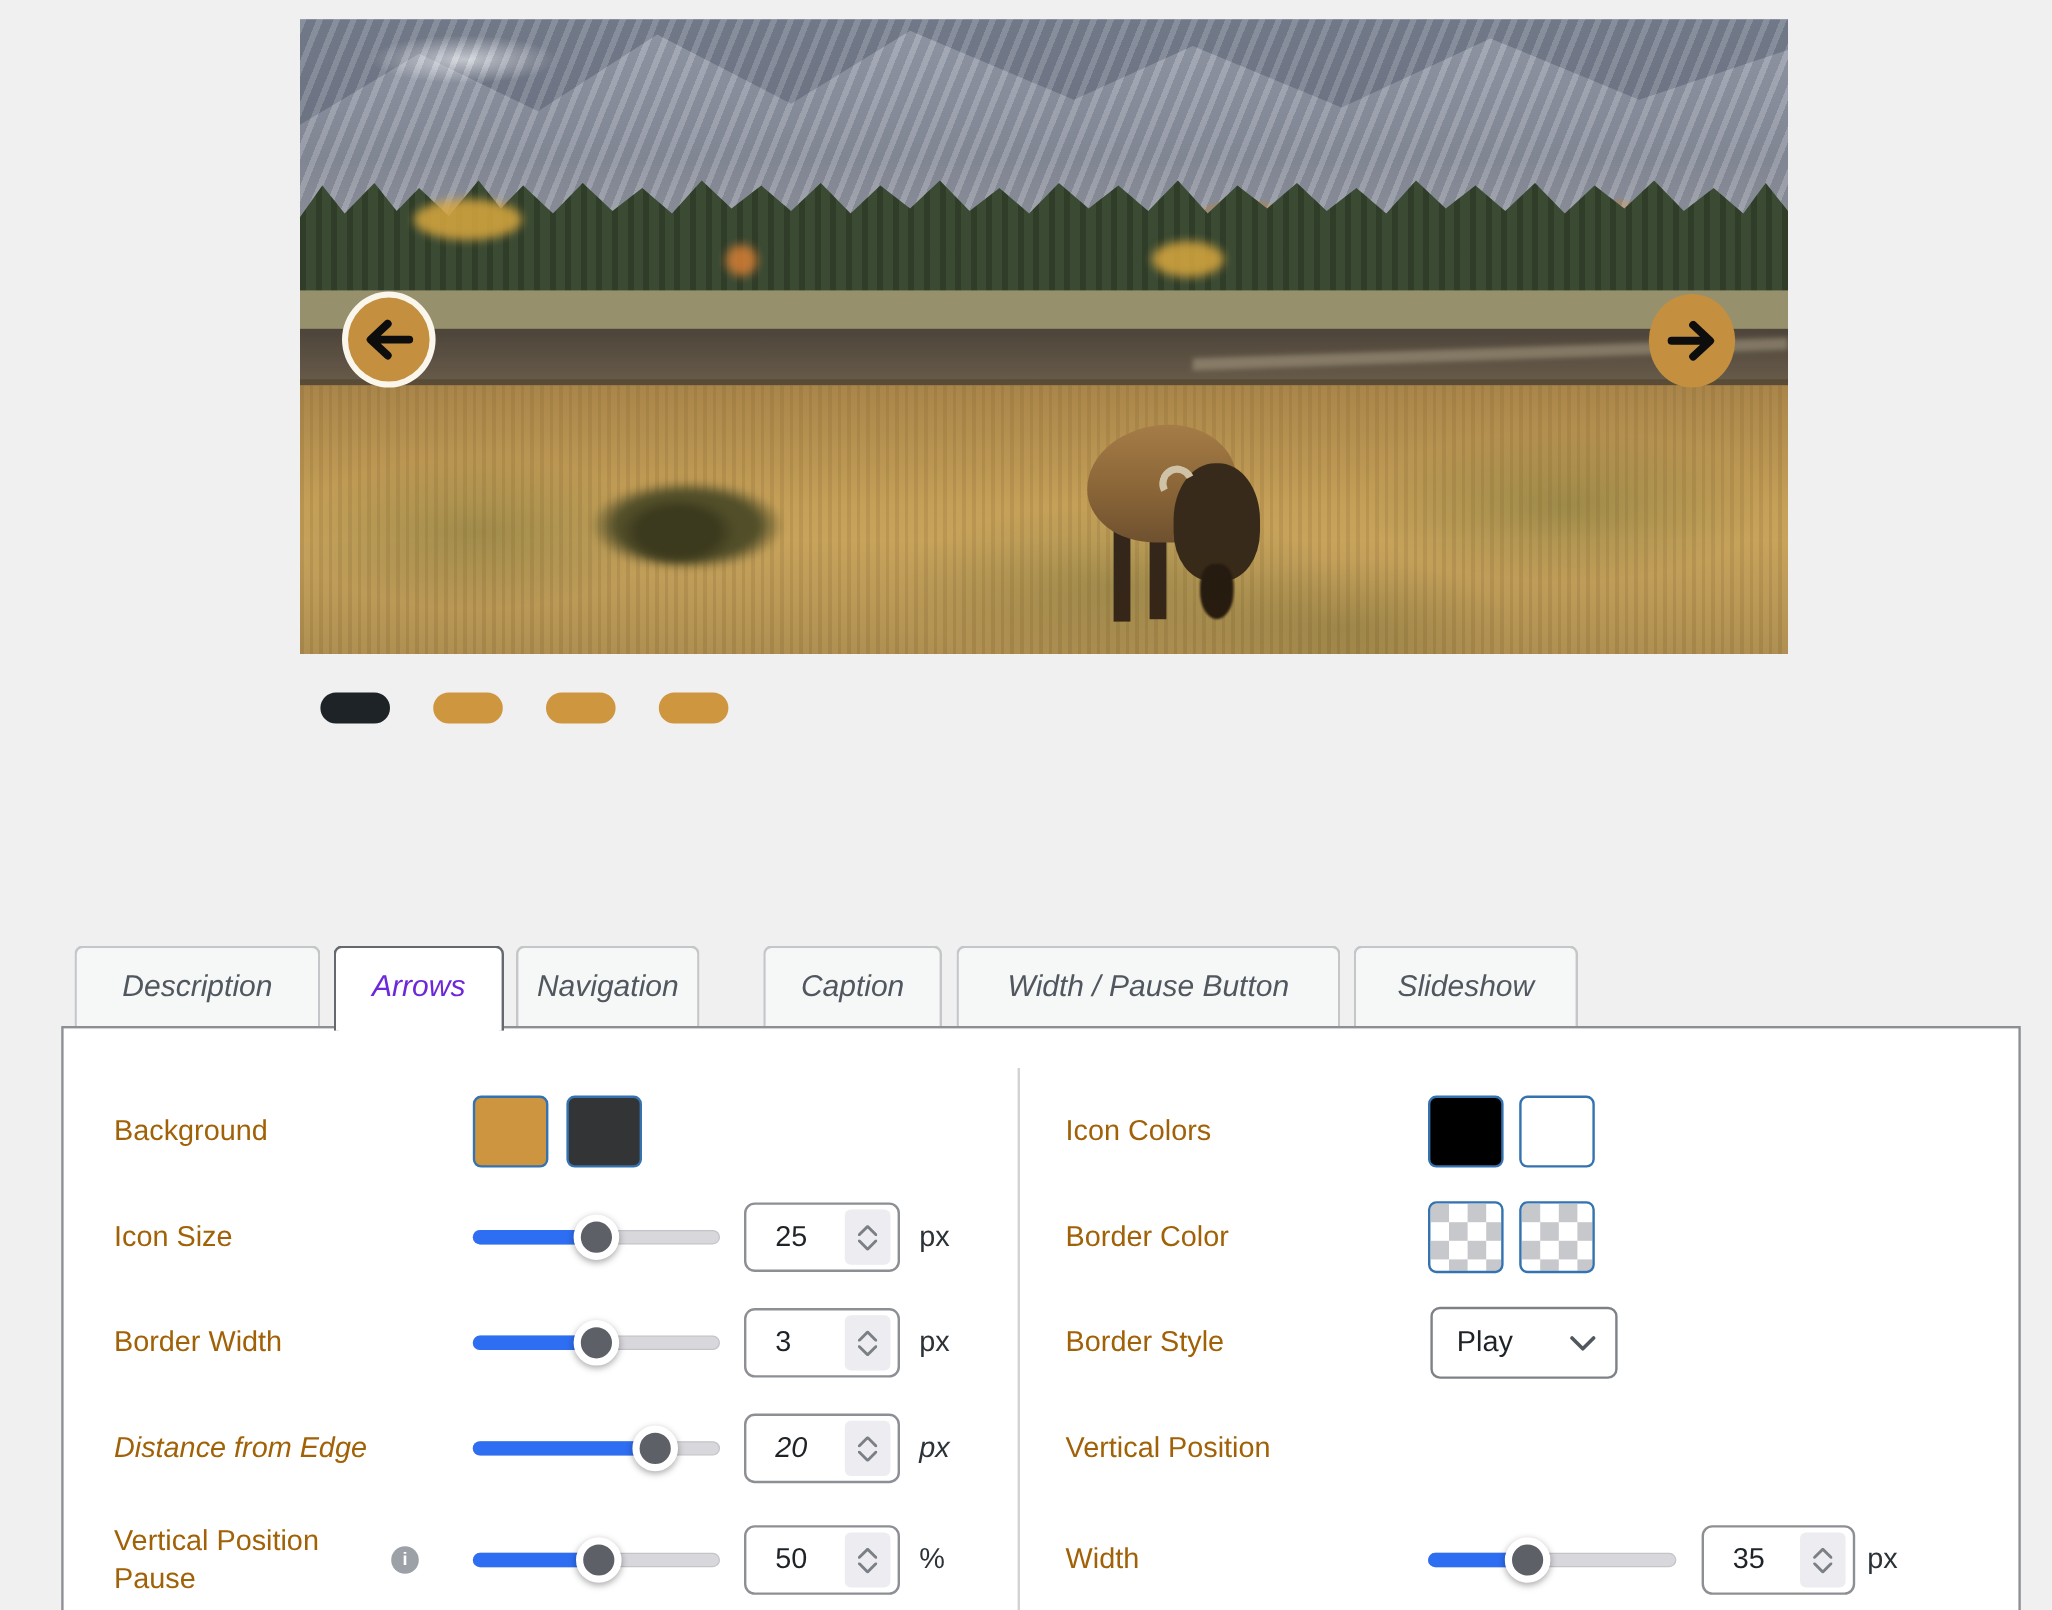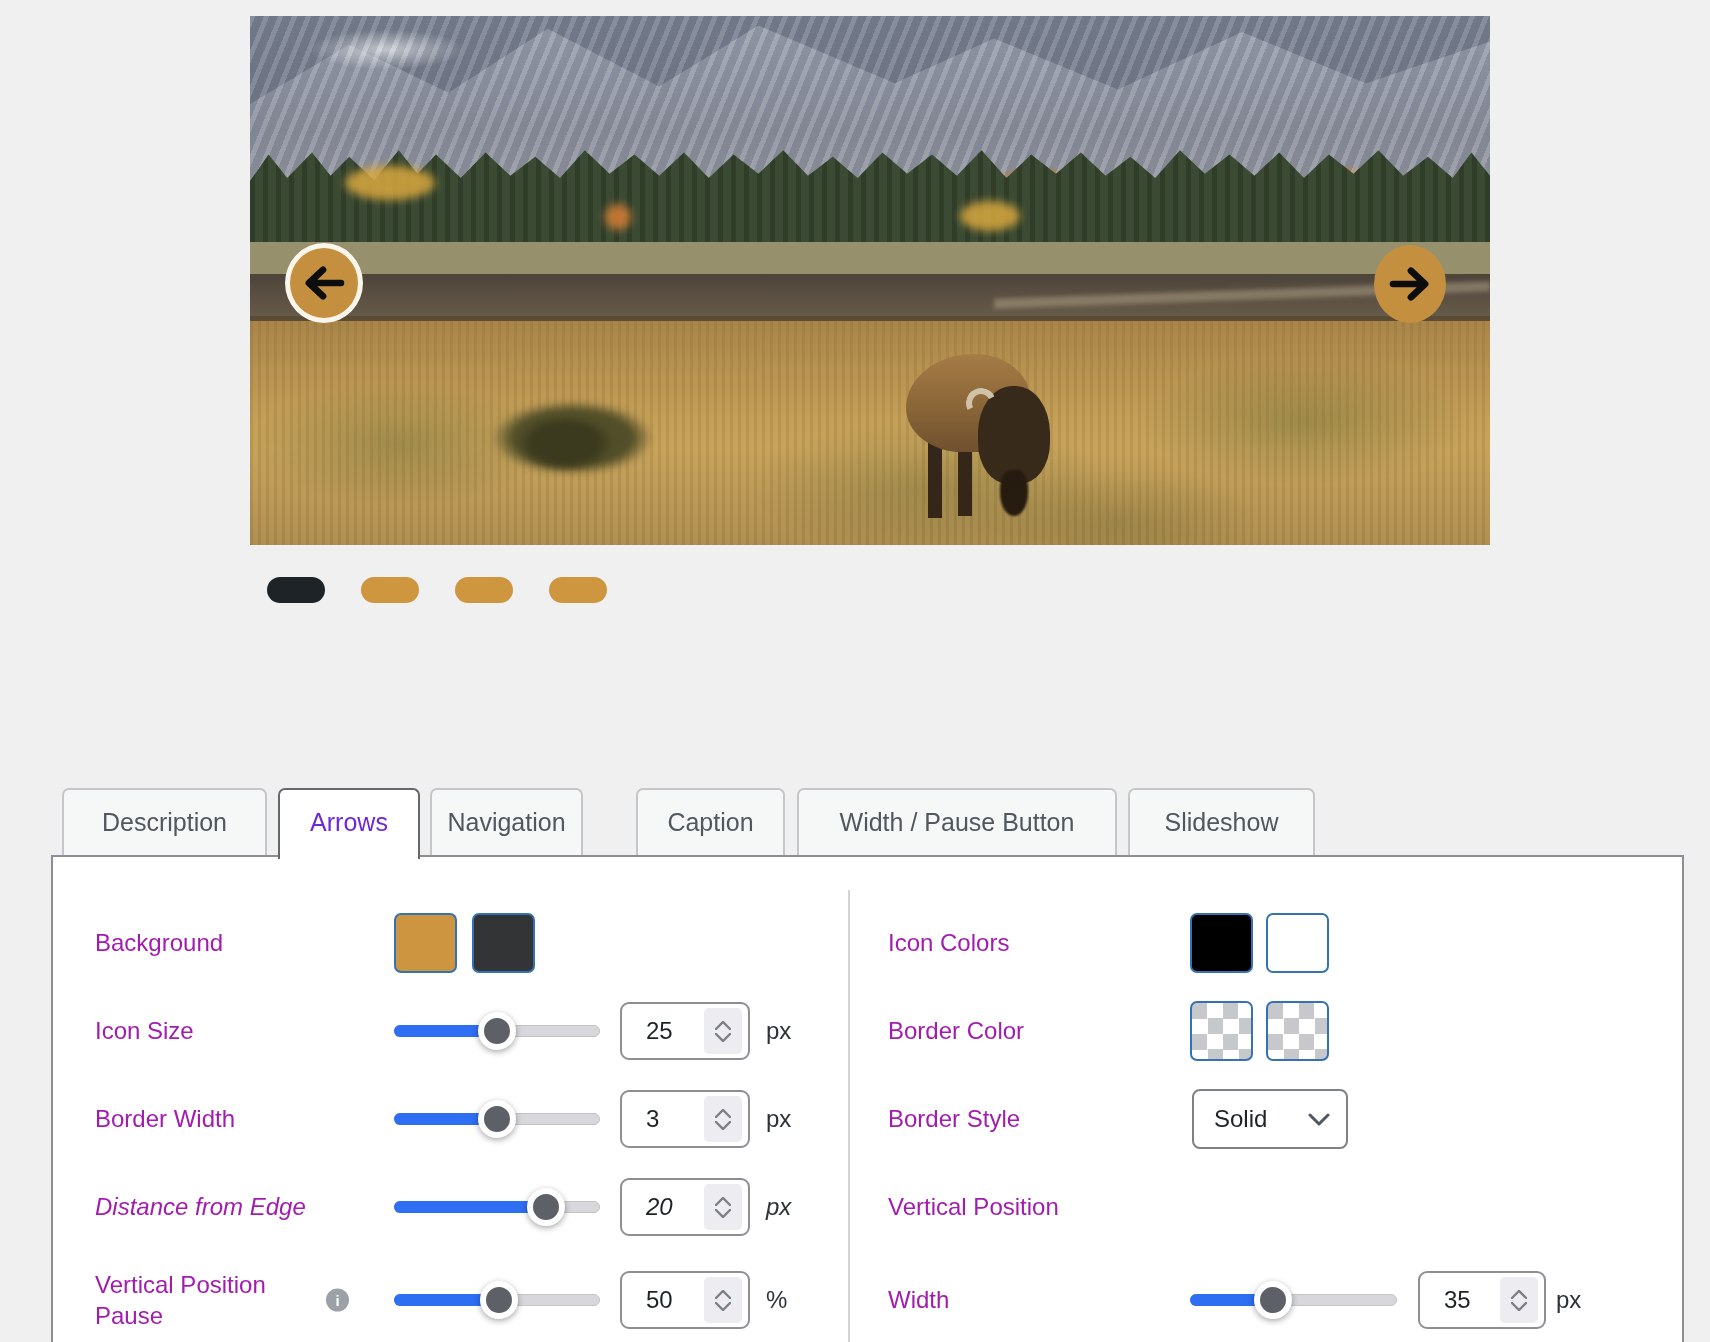--- a/index.html
+++ b/index.html
@@ -70,30 +70,30 @@
   .nav-btn { display:flex; align-items:center; justify-content:center; border-radius:50%; cursor:pointer; }
   .nav-prev { left:35px; top:227px; width:78px; height:80px; border:5px solid #faf6ec; }
   .nav-next { left:1124px; top:229px; width:72px; height:78px; border:none; }
   .nav-btn svg { position:static; }
   
   .dots { position:absolute; left:267px; top:577px; height:26px; display:flex; gap:36px; }
   .dot { width:58px; height:26px; border-radius:13px; cursor:pointer; }
   
   .tab { position:absolute; top:788px; height:67px; line-height:64px; text-align:center;
     font-size:25px; color:#50575e; background:#f6f7f7;
-    border:2px solid #c5c6c9; border-bottom:none; border-radius:7px 7px 0 0; cursor:pointer; z-index:2;}
+    border:2px solid #c5c6c9; border-bottom:none; border-radius:7px 7px 0 0; cursor:pointer; z-index:2;font-style:italic;}
   .tab.active { height:71px; background:#fff; border:2px solid #63696f; border-bottom:none;
     color:#6d28d9; z-index:4; }
   
   .panel { position:absolute; left:51px; top:855px; width:1633px; height:520px;
     background:#fff; border:2px solid #8c8f94; z-index:3; }
   .divider { position:absolute; left:848px; top:890px; width:2px; height:452px; background:#d2d3d6; z-index:5;}
   .row { position:absolute; left:51px; width:1633px; height:88px; z-index:6; }
   .row > * { position:absolute; top:50%; transform:translateY(-50%); }
-  .lbl { font-size:24px; color:#a21caf; white-space:nowrap; }
+  .lbl { font-size:24px; color:#a16207; white-space:nowrap; }
   .lbl.wrap { white-space:normal; width:235px; line-height:31px; }
   .swatch { width:63px; height:60px; border:2px solid #3572b0; border-radius:7px; cursor:pointer; }
   .checker { background-image:repeating-conic-gradient(#ffffff 0% 25%, #c7c8cb 0% 50%);
     background-size:31px 31px; }
   
   .ctl-slider { height:44px; cursor:pointer; }
   .ctl-slider .track { position:absolute; left:0; top:16px; width:100%; height:12px;
     background:#d7d7dc; border:1px solid #c3c3c8; border-radius:7px; }
   .ctl-slider .fill { position:absolute; left:0; top:16px; height:12px;
     background:#2e6ef2; border-radius:7px; }
@@ -287,21 +287,21 @@
 
 <div class="row" style="top:987px;">
   <span class="lbl" style="left:837px;">Border Color</span>
   <div class="swatch checker" style="left:1139px;"></div>
   <div class="swatch checker" style="left:1215px;"></div>
 </div>
 
 <div class="row" style="top:1075px;">
   <span class="lbl" style="left:837px;">Border Style</span>
   <div class="selbox" style="left:1141px;">
-    <span class="selval">Solid</span>
+    <span class="selval">Play</span>
     <svg width="22" height="13" viewBox="0 0 22 13">
         <path d="M2 2 L11 11 L20 2" stroke="#50575e" stroke-width="3" fill="none" stroke-linecap="round" stroke-linejoin="round"></path>
       </svg>
   </div>
 </div>
 
 <div class="row" style="top:1163px;">
   <span class="lbl" style="left:837px;">Vertical Position</span>
 </div>
 

